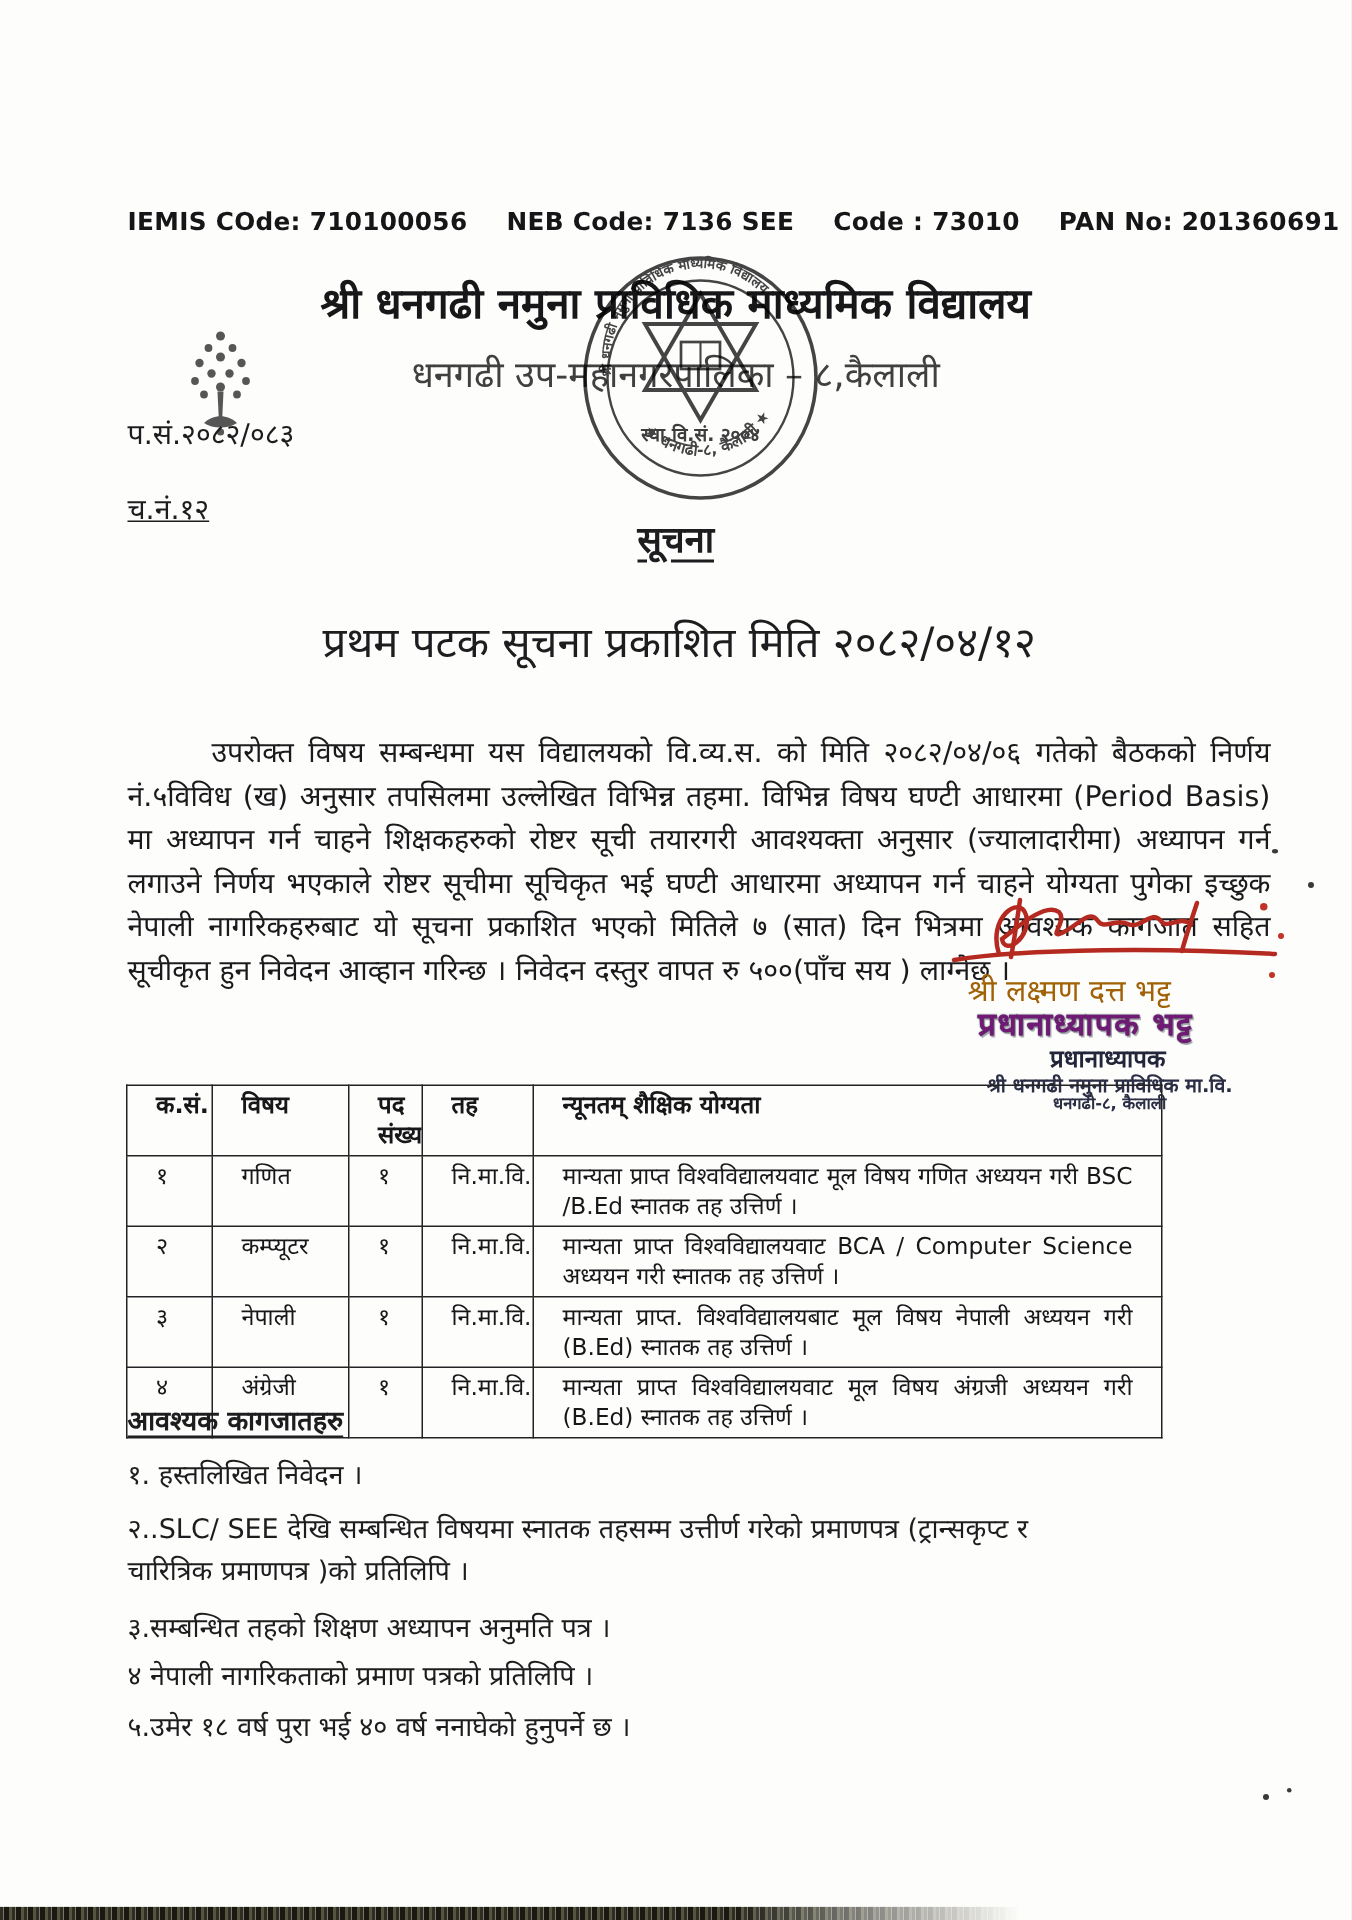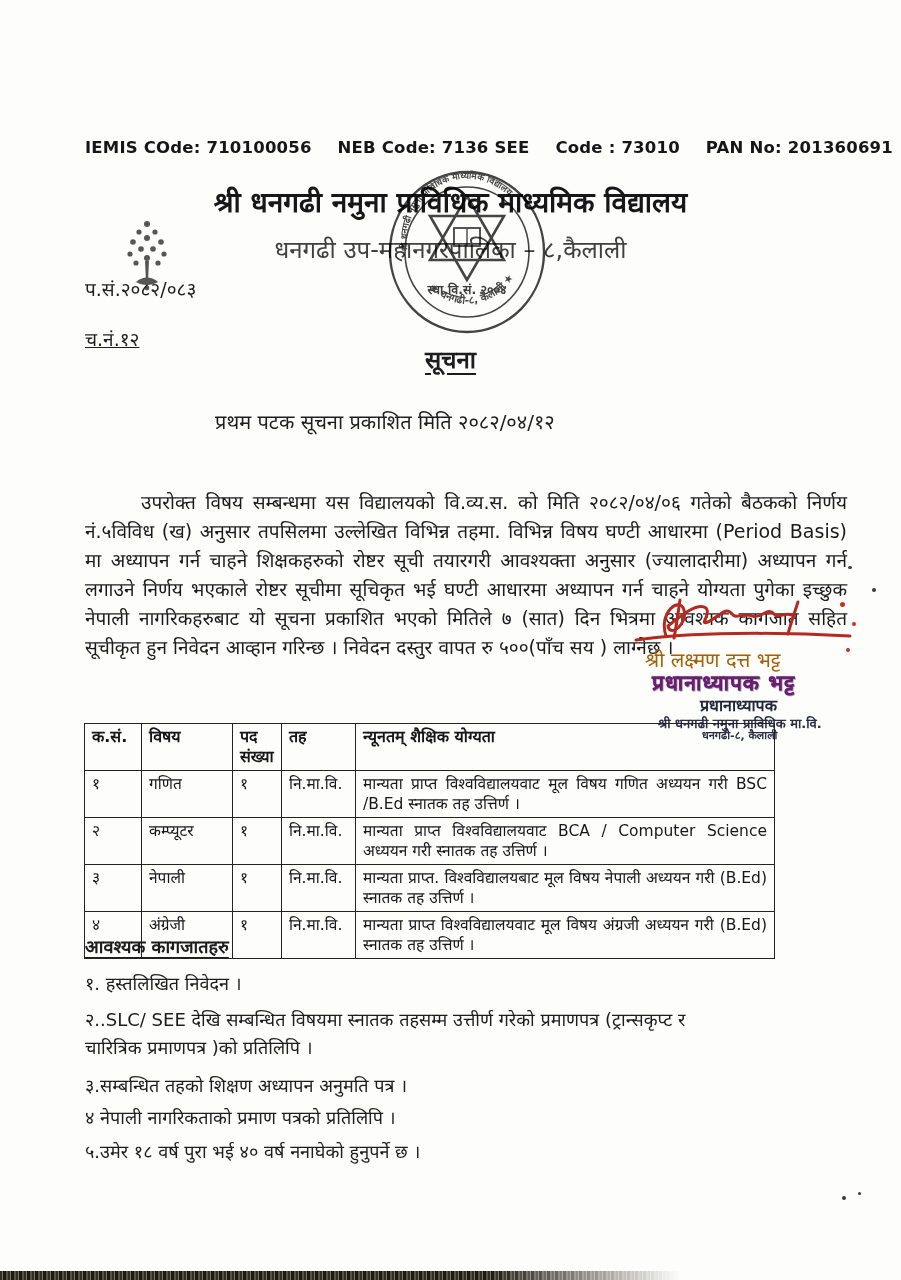--- a/index.html
+++ b/index.html
@@ -31,21 +31,21 @@
     mix-blend-mode:multiply;opacity:.88;
   }
   .emblem{position:absolute;top:216px;left:122px;width:50px;height:80px;opacity:.85;}
   .ref-no{position:absolute;top:276px;left:85px;font-size:19px;font-weight:500;}
   .letter-no{position:absolute;top:326px;left:85px;font-size:19px;font-weight:500;text-decoration:underline;}
   
   .notice-title{
     position:absolute;top:342px;left:0;width:100%;text-align:center;
     font-size:24px;font-weight:bold;text-decoration:underline;text-underline-offset:5px;
   }
-  .publish-line{position:absolute;top:408px;left:215px;font-size:20px;font-weight:500;}
+  .publish-line{position:absolute;top:408px;left:215px;font-size:28px;font-weight:500;}
   .subject-line{position:absolute;top:452px;left:228px;font-size:19px;font-weight:500;}
   .body-para{
     position:absolute;top:488px;left:85px;width:762px;
     font-size:19px;line-height:29px;text-align:justify;text-indent:56px;
     color:#1a1a1d;
   }
   
   .signature-svg{position:absolute;top:592px;left:628px;width:230px;height:58px;}
   .signer-name{position:absolute;top:646px;left:645px;font-size:20px;font-weight:500;color:#a16207;}
   .stamp-overlap{
@@ -54,21 +54,21 @@
   }
   .stamp-title{position:absolute;top:694px;left:700px;font-size:16px;font-weight:bold;color:#23263a;}
   .stamp-school{position:absolute;top:714px;left:658px;font-size:13px;font-weight:bold;color:#2b2e44;}
   .stamp-place{position:absolute;top:727px;left:702px;font-size:11px;font-weight:bold;color:#2b2e44;}
   
   .vacancy-table{
     position:absolute;top:723px;left:84px;border-collapse:collapse;
     font-size:15.5px;line-height:20px;color:#17171a;table-layout:fixed;width:690px;
   }
   .vacancy-table th,.vacancy-table td{
-    border:1.6px solid #232325;padding:3px 7px;vertical-align:top;text-align:left;
+    border:1.6px solid #232325;padding:3px 19px;vertical-align:top;text-align:left;
     font-weight:500;overflow:hidden;
   }
   .vacancy-table th{font-weight:bold;font-size:16px;}
   .vacancy-table td.qual{text-align:justify;}
   
   .docs-heading{
     position:absolute;top:934px;left:85px;font-size:18px;font-weight:bold;
     text-decoration:underline;text-underline-offset:4px;
   }
   .doc-item{position:absolute;left:85px;width:700px;font-size:18px;line-height:28px;font-weight:500;}

